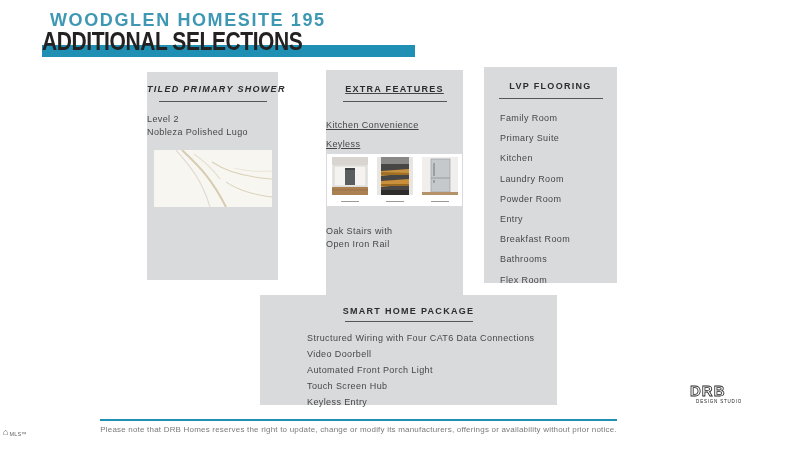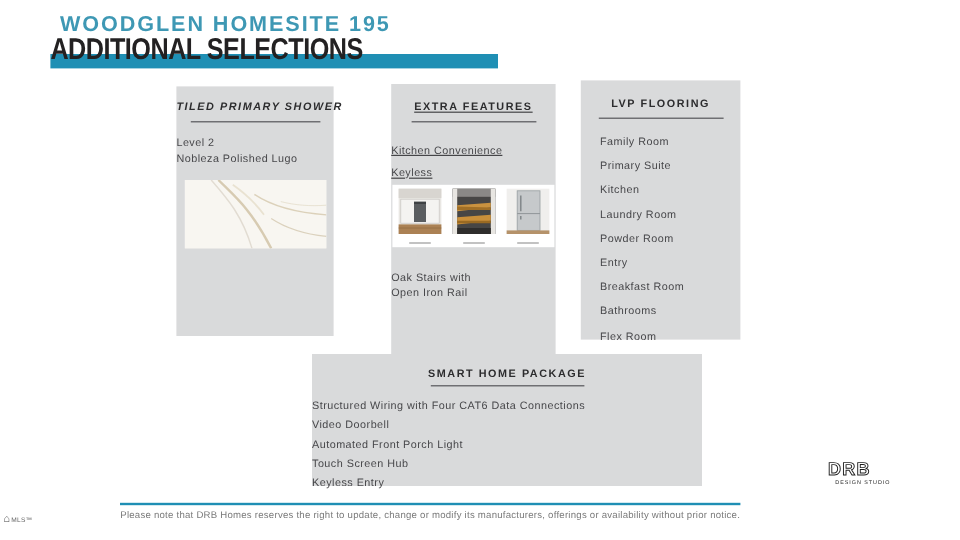--- a/index.html
+++ b/index.html
@@ -40,25 +40,25 @@
   .feature2{position:absolute;left:0;right:0;top:155px;line-height:13px;}
 
   
   .p-lvp{left:484px;top:67px;width:133px;height:216px;}
   .p-lvp .panel-title{margin-top:14px;}
   .p-lvp .rule{width:104px;}
   .lvp-list{margin-top:9px;}
   .lvp-list .ptext{line-height:20.2px;margin-left:16px;}
 
   
-  .p-smart{left:260px;top:295px;width:325px;height:110px;}
+  .p-smart{left:260px;top:295px;width:297px;height:110px;}
   .p-smart .panel-title{margin-top:11px;}
   .p-smart .rule{width:128px;margin-top:5px;}
   .smart-list{margin-top:8px;}
-  .smart-list .ptext{line-height:16px;}
+  .smart-list .ptext{line-height:16px;margin-left:47px;}
 
   
   .footer-line{position:absolute;left:100px;top:419px;width:517px;height:2px;background:#1f8fb4;}
   .footer-note{position:absolute;left:100px;top:425px;width:517px;text-align:center;
                font-size:8px;color:#7a7a7a;letter-spacing:.2px;}
 
   .drb-logo{position:absolute;left:682px;top:383px;width:60px;text-align:right;}
   .drb-word{display:block;margin:0 auto;}
   .drb-sub{font-size:4.5px;letter-spacing:.8px;color:#1c1c1c;margin-top:1px;white-space:nowrap;}
 

